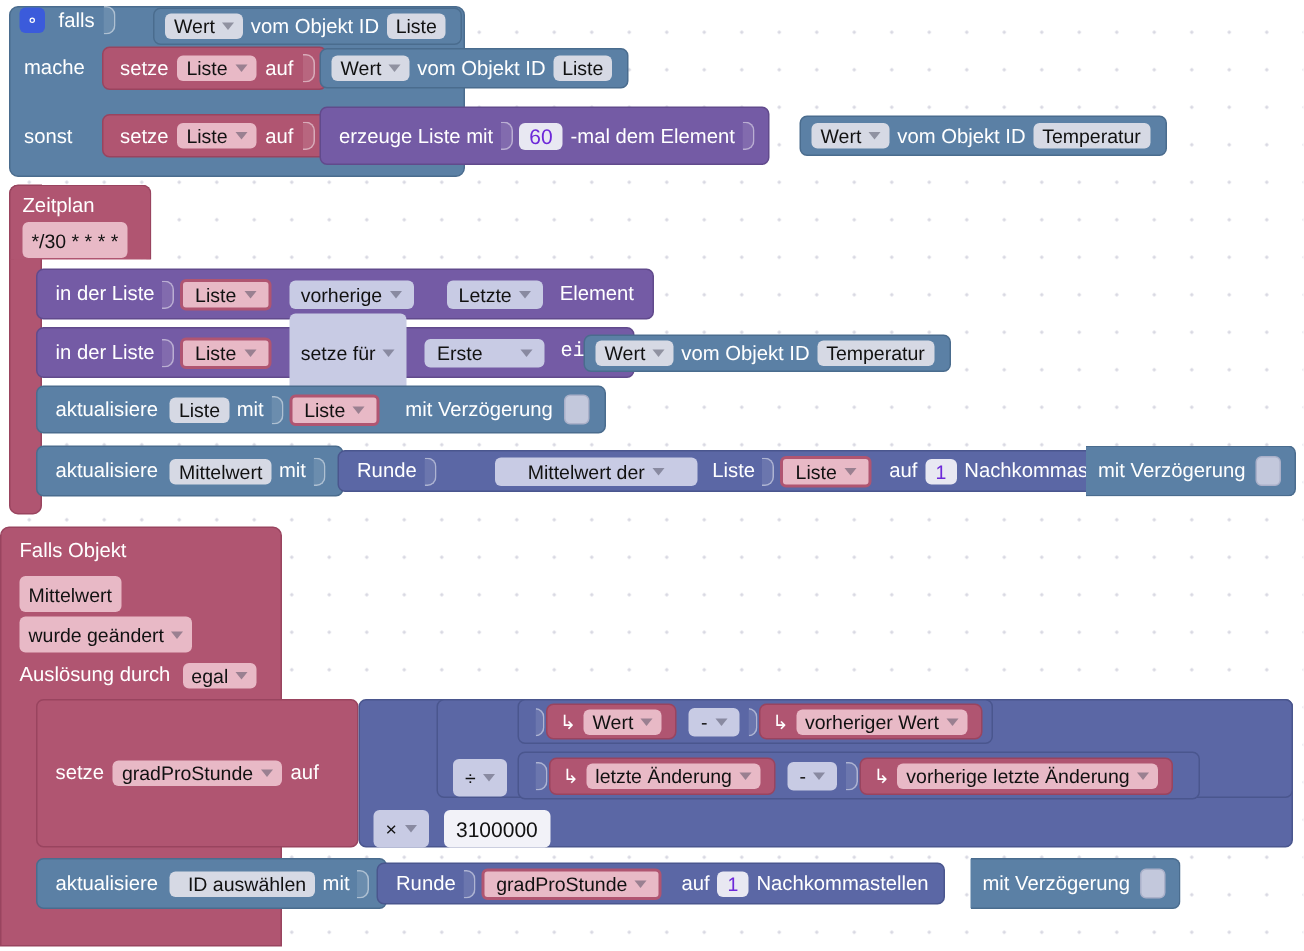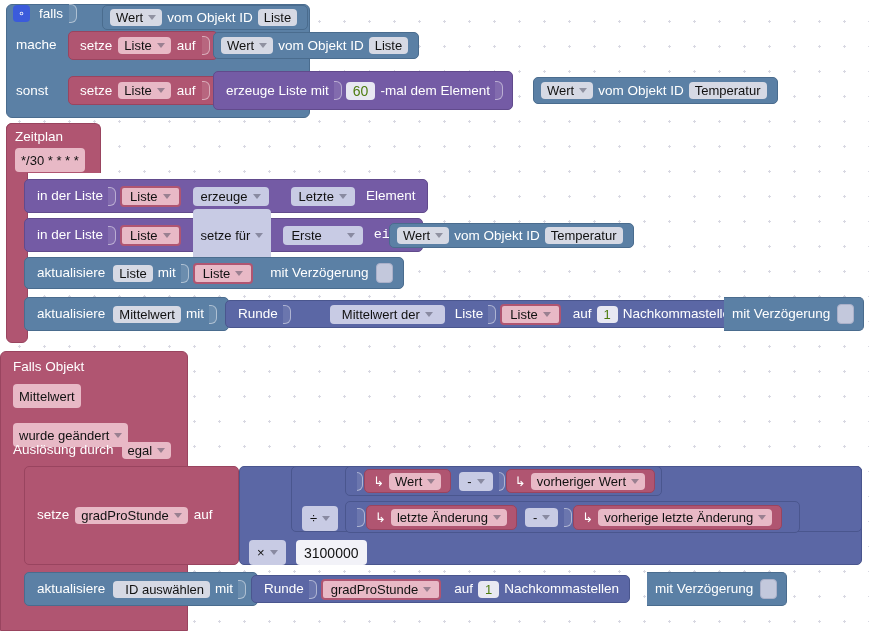--- a/index.html
+++ b/index.html
@@ -46,21 +46,21 @@
     border-radius: 4px;
     padding: 2px 6px;
     font-size: 13px;
     color: #111;
     margin: 0 3px;
   }
   .fld-grey  { background: #d6d9e4; }
   .fld-pink  { background: #e8b9c6; }
   .fld-lav   { background: #c8cbe4; }
   .fld-white { background: #f2f2f8; }
-  .fld-num   { background: #e8e8f2; color:#4d7c0f; padding: 2px 7px; }
+  .fld-num   { background: #e8e8f2; color:#6d28d9; padding: 2px 7px; }
   .fld .caret {
     display: inline-block;
     margin-left: 5px;
     border-left: 4px solid transparent;
     border-right: 4px solid transparent;
     border-top: 5px solid rgba(60,60,80,.45);
   }
   .lbl { padding: 0 3px; }
   .txt { padding: 0 2px; }
 
@@ -188,21 +188,21 @@
   <div class="fld fld-pink" style="position:absolute; left:12px; top:148px; height:20px; font-size:13px;">*/30 * * * *</div>
 
   <div class="blk list" style="left:24px; top:179px; height:34px; padding:0 10px 0 10px;">
     <span class="txt">in der Liste</span>
     <span class="socket"></span>
     <span class="fld fld-pink" style="border:2px solid #b05571; padding:2px 8px;">
       <span>Liste</span>
       <i class="caret"></i>
     </span>
     <span class="fld fld-lav" style="margin-left:9px; padding:3px 8px;">
-      <span>erzeuge</span>
+      <span>vorherige</span>
       <i class="caret"></i>
     </span>
     <span class="fld fld-lav" style="margin-left:19px; padding:3px 8px;">
       <span>Letzte</span>
       <i class="caret"></i>
     </span>
     <span class="txt" style="margin-left:6px;">Element</span>
   </div>
 
   <div class="blk list" style="left:24px; top:218px; height:34px; padding:0 10px 0 10px;">
@@ -249,21 +249,21 @@
   <div class="blk ctrl" style="left:24px; top:297px; height:34px; padding:0 10px 0 10px;">
     <span class="txt">aktualisiere</span>
     <span class="fld fld-grey" style="margin-left:6px;">Mittelwert</span>
     <span class="txt">mit</span>
     <span class="socket"></span>
   </div>
 
   <div class="blk math" style="left:225px; top:300px; height:28px; padding:0 8px 0 10px;">
     <span class="txt">Runde</span>
     <span class="socket"></span>
-    <span class="fld fld-lav" style="padding:3px 12px;margin-left:38px;">
+    <span class="fld fld-lav" style="padding:3px 22px;margin-left:38px;">
       <span>Mittelwert der</span>
       <i class="caret"></i>
     </span>
     <span class="txt" style="margin-left:5px;">Liste</span>
     <span class="socket"></span>
     <span class="fld fld-pink" style="border:2px solid #b05571; padding:2px 8px;">
       <span>Liste</span>
       <i class="caret"></i>
     </span>
     <span class="txt" style="margin-left:7px;">auf</span>
@@ -275,21 +275,21 @@
     <span class="txt">mit Verzögerung</span>
     <span class="chk"></span>
   </div>
 
   <div class="blk hat" style="left:0px; top:351px; width:188px; height:280px; display:block; border-radius:6px 6px 0 0;"></div>
 
   <div class="blk" style="left:10px; top:357px; height:20px; background:transparent; border:none;">
     <span class="lbl">Falls Objekt</span>
   </div>
   <div class="fld fld-pink" style="position:absolute; left:10px; top:384px; height:20px;">Mittelwert</div>
-  <div class="fld fld-pink" style="position:absolute; left:10px; top:423px; height:20px;">
+  <div class="fld fld-pink" style="position:absolute; left:10px; top:411px; height:20px;">
     <span>wurde geändert</span>
     <i class="caret"></i>
   </div>
   <div class="blk" style="left:10px; top:439px; height:22px; background:transparent; border:none;">
     <span class="lbl">Auslösung durch</span>
     <span class="fld fld-pink" style="margin-left:5px;">
       <span>egal</span>
       <i class="caret"></i>
     </span>
   </div>

